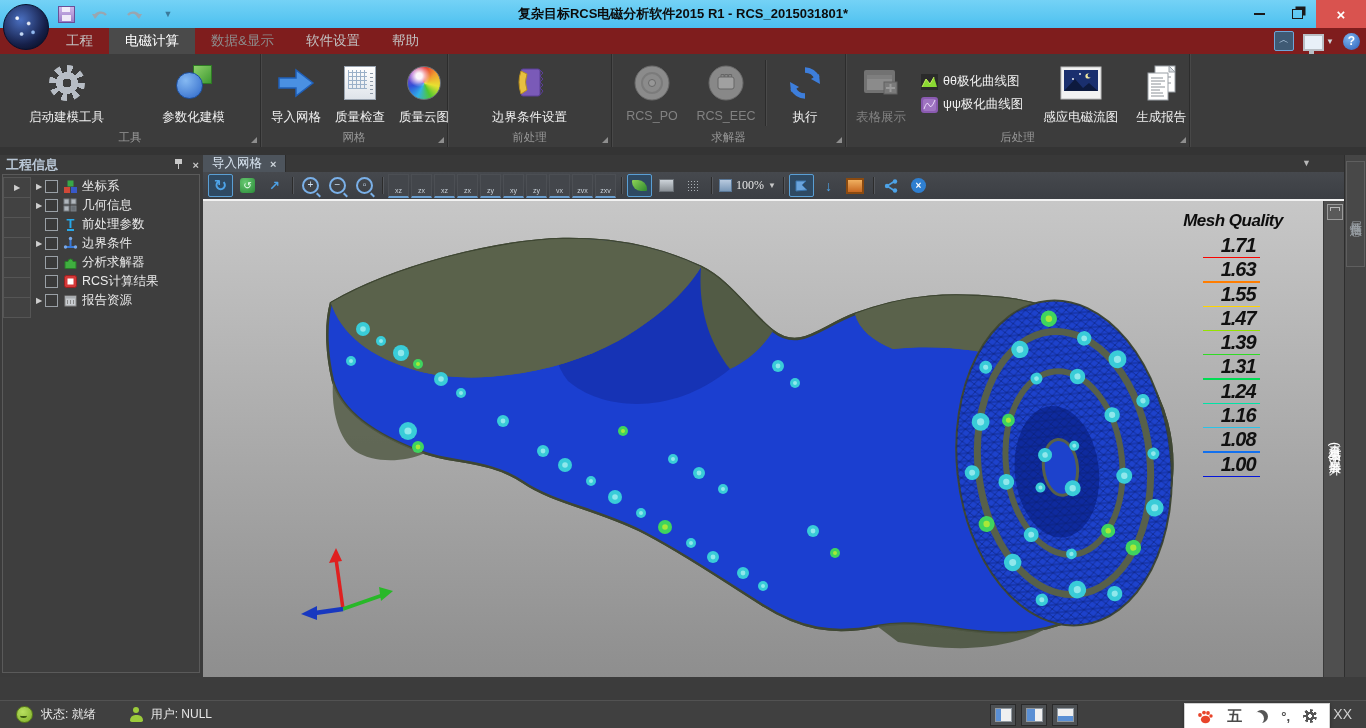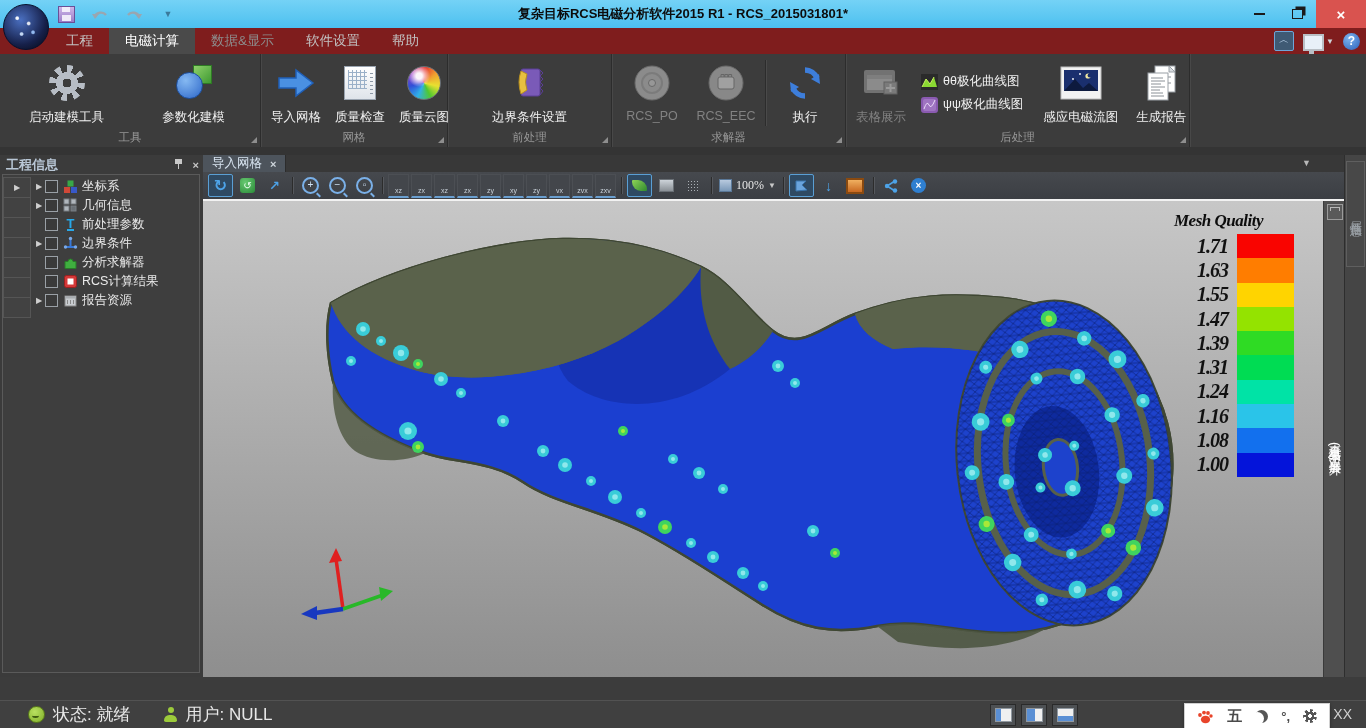--- a/index.html
+++ b/index.html
@@ -117,44 +117,44 @@
   .scalebtn{display:inline-flex;align-items:center;gap:4px;padding:0 3px;height:21px;color:#e6e6e6;font-size:12px;font-family:Liberation Serif, serif;}
   .scale-sq{width:11px;height:11px;background:linear-gradient(#b8cade,#7a98b8);border:1px solid #5a7898;}
   .downar{color:#4da3e8;font-size:14px;font-weight:bold;}
   .snap{width:14px;height:12px;background:linear-gradient(#f0b060,#c86820);border:2px solid #8a4a10;}
   .closev{width:15px;height:15px;border-radius:50%;background:#2f7fd0;color:#fff;font-size:10px;font-weight:bold;
     line-height:15px;text-align:center;}
   .vwhiteline{height:2px;background:#f2f2f2;}
   .canvas{position:absolute;left:0;top:46px;right:0;bottom:0;background:linear-gradient(#c7c7c7,#8e8e8e);overflow:hidden;}
   .modelsvg{position:absolute;left:0;top:0;}
   
-  .legend{position:absolute;right:51px;top:10px;font-family:Liberation Serif, serif;}
+  .legend{position:absolute;right:62px;top:10px;font-family:Liberation Sans, sans-serif;}
   .ltitle{font-size:17px;font-weight:bold;font-style:italic;color:#0d0d0d;margin:0 0 3px 4px;letter-spacing:-0.5px;}
-  .lrow{display:flex;align-items:center;height:24.3px;}
+  .lrow{display:flex;align-items:center;height:24.3px;flex-direction:column;}
   .lval{width:58px;text-align:right;padding-right:9px;font-size:20px;font-weight:bold;font-style:italic;
     color:#111;letter-spacing:-1px;}
   .lcell{width:57px;height:24.3px;}
   
   .innerstrip{position:absolute;right:0;top:0;bottom:0;width:21px;background:#4f4f4f;border-left:1px solid #3a3a3a;
     display:flex;flex-direction:column;align-items:center;}
   .istrip-btn{width:14px;height:14px;border:1px solid #9a9a9a;margin-top:3px;background:#5a5a5a;position:relative;}
   .istrip-btn:after{content:"";position:absolute;left:2px;top:2px;width:8px;height:3px;border:1px solid #b8b8b8;border-bottom:none;}
   .istrip-label{flex:1;display:flex;align-items:center;justify-content:center;writing-mode:vertical-rl;
     color:#fff;font-size:12.5px;letter-spacing:2px;}
   
   .outerstrip{position:absolute;right:0;top:0;width:21px;height:522px;background:#454545;border-left:1px solid #2e2e2e;}
   .outertab{margin:6px auto 0 auto;width:17px;height:104px;border:1px solid #5f5f5f;background:#484848;
     display:flex;align-items:center;justify-content:center;writing-mode:vertical-rl;
     color:#9aa0a6;font-size:12px;letter-spacing:1px;}
   
   .bottomband{position:absolute;left:0;top:677px;right:0;height:23px;background:#393939;}
   .msgtab{position:absolute;left:20px;top:2px;width:76px;height:20px;border:1px solid #6a6a6a;border-bottom:none;
     background:#3f3f3f;color:#9a9a9a;font-size:12px;text-align:center;line-height:19px;}
   .statusbar{position:absolute;left:0;top:700px;right:0;height:28px;background:#404040;border-top:1px solid #525252;}
-  .sleft{position:absolute;left:28px;top:0;height:27px;display:flex;align-items:center;gap:8px;color:#e8e8e8;font-size:17px;}
+  .sleft{position:absolute;left:16px;top:0;height:27px;display:flex;align-items:center;gap:8px;color:#e8e8e8;font-size:12px;}
   .smiley{width:15px;height:15px;border-radius:50%;background:radial-gradient(circle at 38% 32%,#b8e060,#7fae28);
     border:1px solid #5a7e18;position:relative;}
   .smiley:after{content:"";position:absolute;left:3px;top:6px;width:7px;height:3px;border-bottom:2px solid #3c5a10;border-radius:50%;}
   .person{width:13px;height:15px;position:relative;margin-left:26px;}
   .person:before{content:"";position:absolute;left:3.5px;top:0;width:6px;height:6px;border-radius:50%;background:#9ccb3b;}
   .person:after{content:"";position:absolute;left:0;bottom:0;width:13px;height:7px;border-radius:6px 6px 2px 2px;background:#9ccb3b;}
   .sright{position:absolute;right:0;top:0;height:27px;}
   .laybtns{position:absolute;right:288px;top:3px;display:flex;gap:5px;}
   .laybtn{width:24px;height:20px;border:1px solid #2a2a2a;background:#4e5154;display:flex;align-items:center;justify-content:center;}
   .lwin{width:15px;height:12px;background:#f0f0f0;border:1px solid #9098a0;position:relative;}

